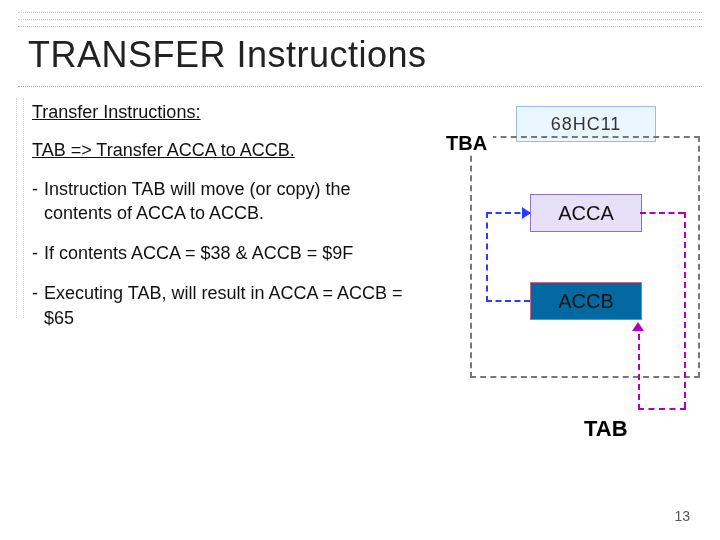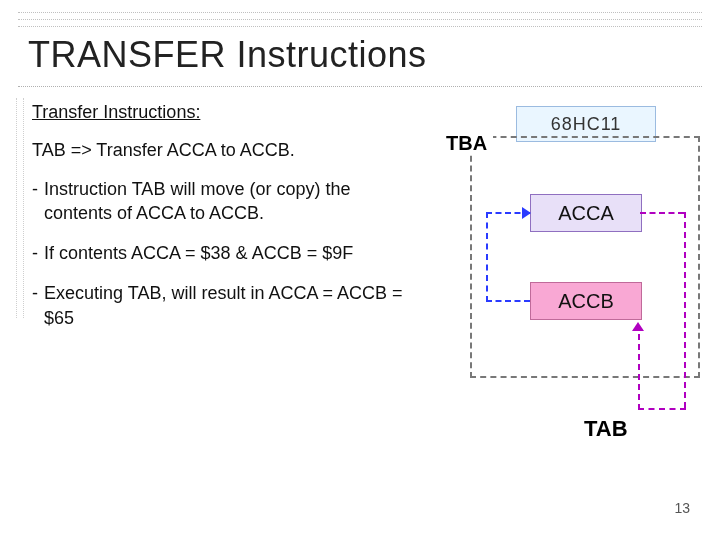--- a/index.html
+++ b/index.html
@@ -50,20 +50,21 @@
     position: absolute;
     top: 100px;
     left: 32px;
     width: 380px;
     font-size: 18px;
     line-height: 1.35;
     color: #111;
   }
   .body .p {
     margin-bottom: 14px;
+    text-decoration: underline;
   }
   .ul {
     text-decoration: underline;
   }
   .tab-color { color: #c00000; }
   .tba-color { color: #008000; }
   .bullet {
     display: flex;
     gap: 6px;
     margin-bottom: 16px;
@@ -126,21 +127,21 @@
     font-size: 20px;
     color: #111;
   }
   .acca-box {
     top: 104px;
     background: #e8e0f8;
     border: 1px solid #8f6fc0;
   }
   .accb-box {
     top: 192px;
-    background: #f9a8d4;
+    background: #0369a1;
     border: 1px solid #c06a9a;
   }
   .arrow-head {
     position: absolute;
     width: 0;
     height: 0;
   }
   .tab-label {
     position: absolute;
     top: 326px;
@@ -162,21 +163,21 @@
   .pur-v {
     position: absolute;
     border-left: 2px dashed #b000c0;
   }
   .pur-h {
     position: absolute;
     border-top: 2px dashed #b000c0;
   }
   .pagenum {
     position: absolute;
-    bottom: 24px;
+    bottom: 16px;
     right: 30px;
     font-size: 14px;
     color: #555;
   }
   .vlines {
     position: absolute;
     left: 16px;
     top: 98px;
     width: 6px;
     height: 220px;

